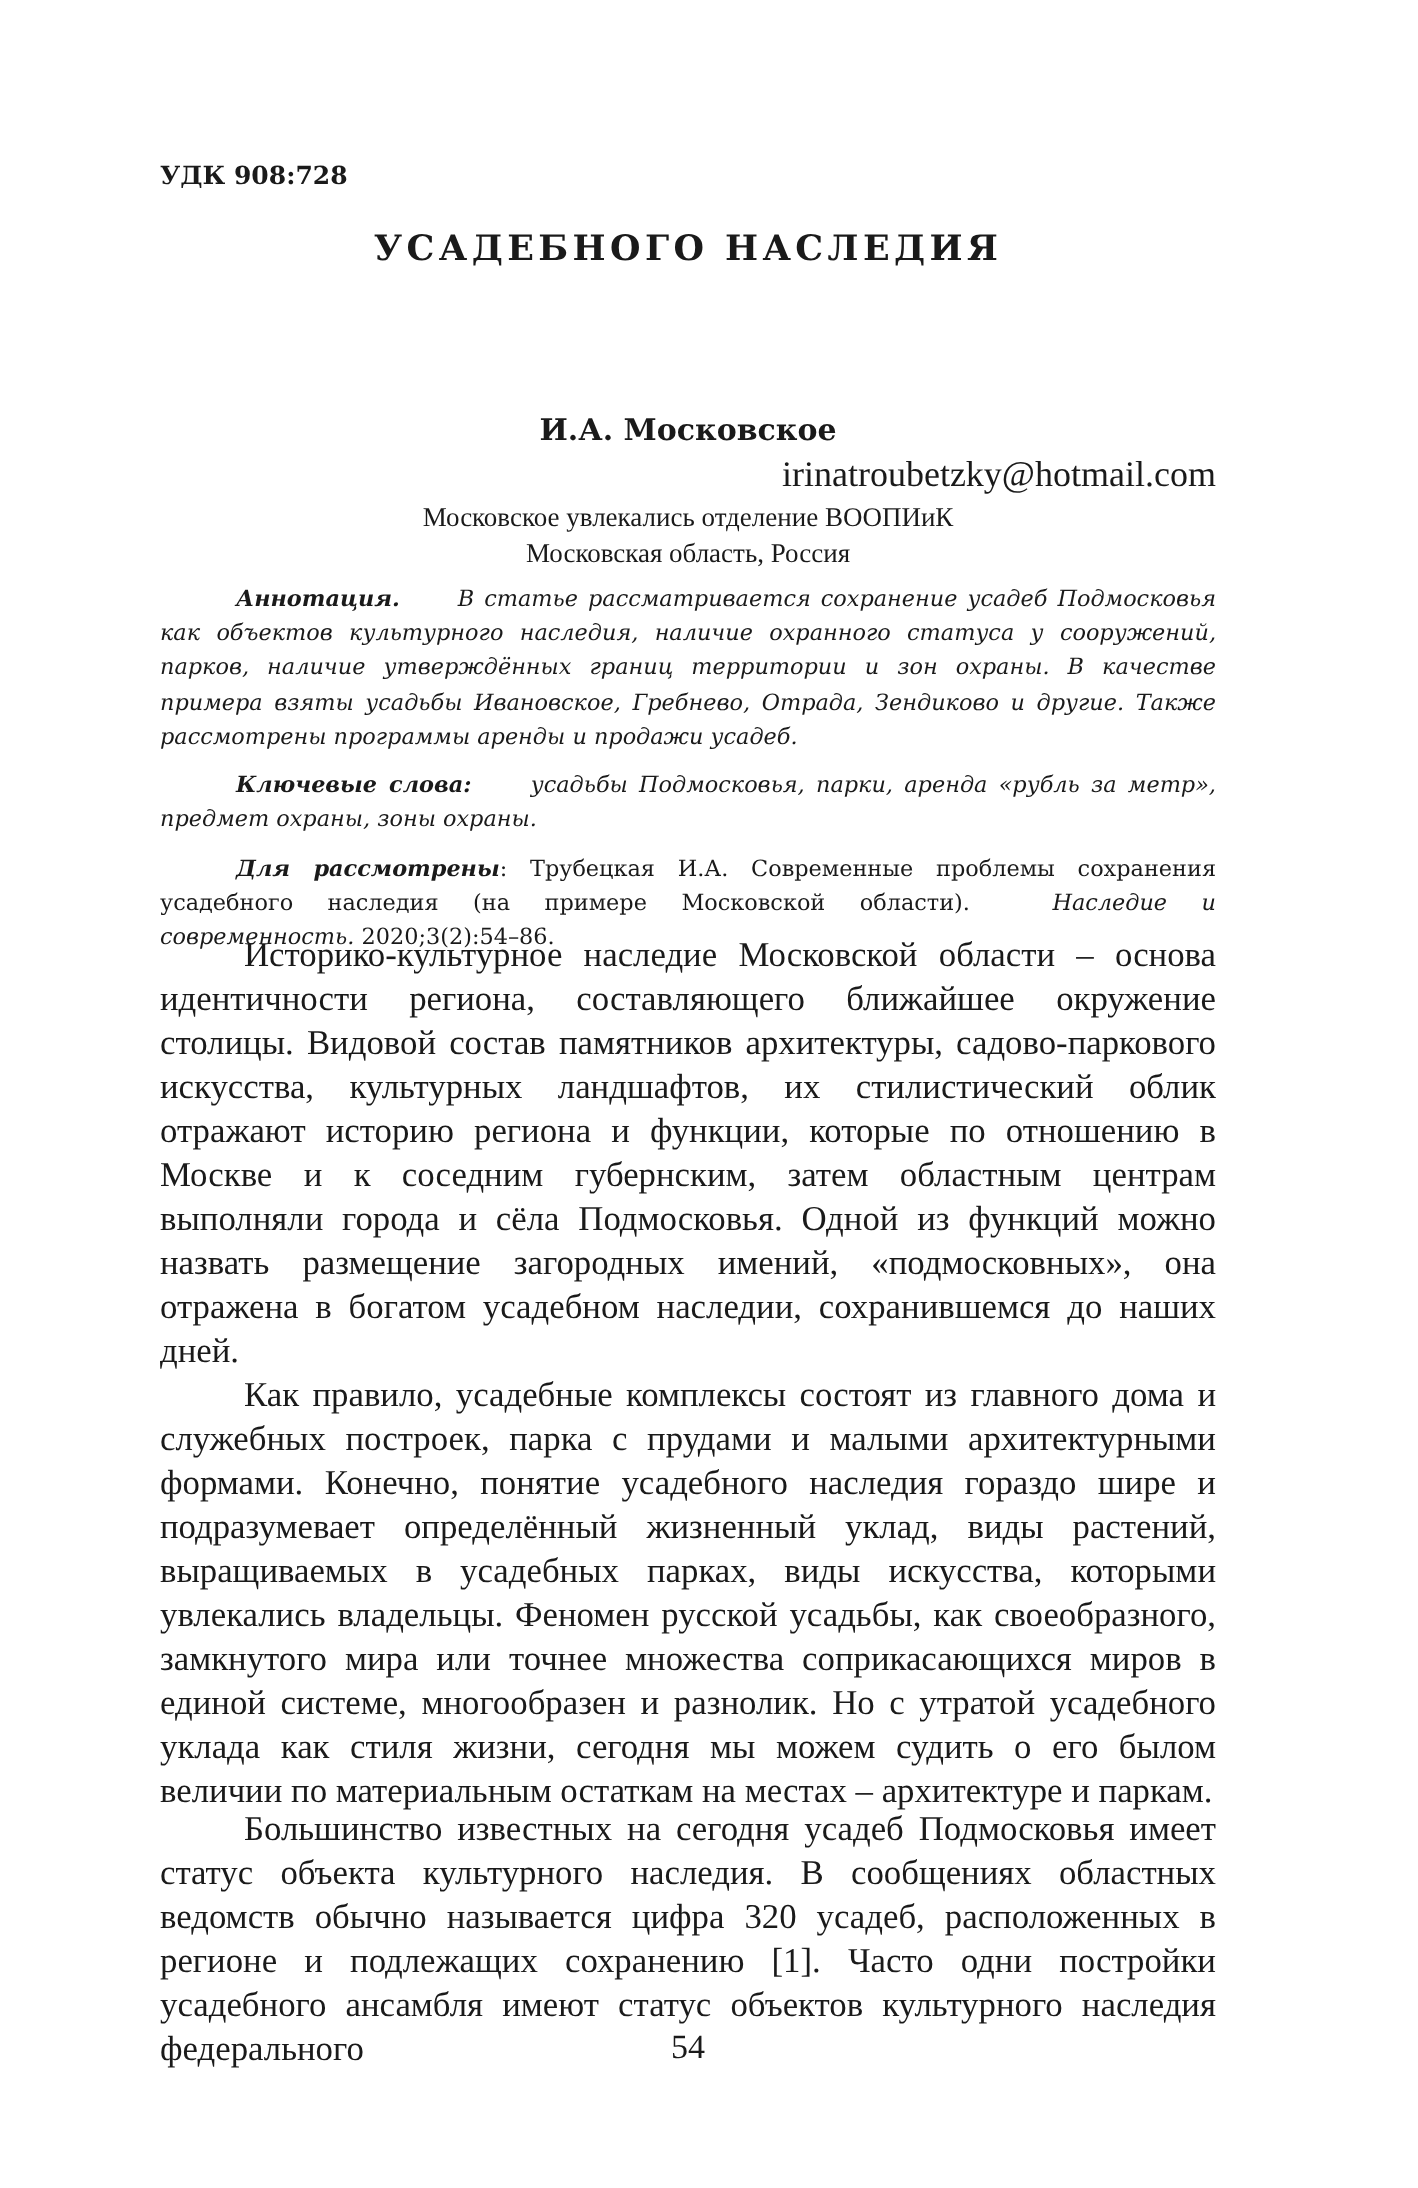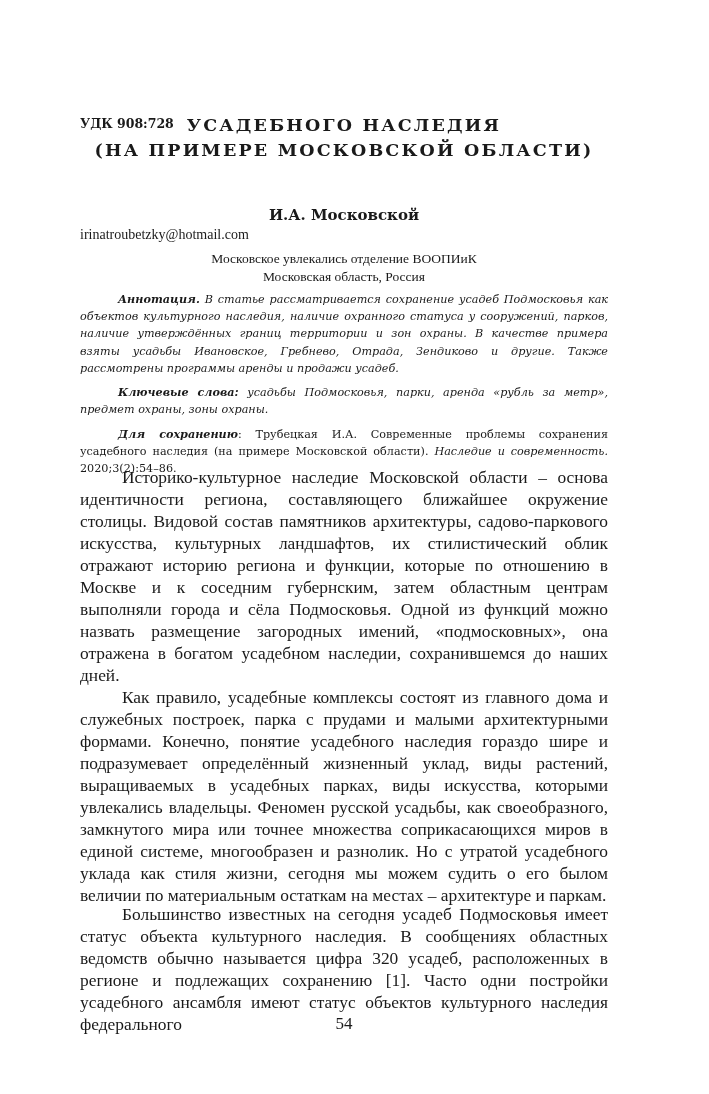--- a/index.html
+++ b/index.html
@@ -1,67 +1,66 @@
 <!DOCTYPE html>
 <html><head>
   <meta charset="utf-8">
   <style>
     html, body { margin: 0; padding: 0; background: #ffffff; }
     body { width: 709px; height: 1094px; position: relative; overflow: hidden;
            font-family: "DejaVu Serif", "Liberation Serif", serif; color: #1a1a1a; }
     .page { position: absolute; left: 80px; top: 0; width: 528px; }
-    .udk { position: absolute; top: 80px; left: 0; font-family: "DejaVu Serif", serif; font-weight: bold; font-size: 12.5px; letter-spacing: 0; margin-top: 36px; }
+    .udk { position: absolute; top: 80px; left: 0; font-family: "DejaVu Serif", serif; font-weight: bold; font-size: 12.5px; letter-spacing: 0; }
     .title { position: absolute; top: 113px; left: -10px; width: 548px; text-align: center;
              font-family: "DejaVu Serif", serif; font-weight: bold; font-size: 17.5px; line-height: 25px;
              letter-spacing: 2.2px; }
     .title div { white-space: nowrap; }
     .author { position: absolute; top: 206px; left: 0; width: 528px; text-align: center;
               font-family: "DejaVu Serif", serif; font-weight: bold; font-size: 15px; }
-    .email { position: absolute; top: 227px; left: 0; width: 528px; text-align: left;
-             font-family: "Liberation Serif", serif; font-size: 14px; }
+    .email { position: absolute; top: 227px; left: 0; width: 528px; text-align: right;
+             font-family: "Liberation Serif", serif; font-size: 18px; }
     .affil { position: absolute; top: 250px; left: 0; width: 528px; text-align: center;
              font-family: "Liberation Serif", serif; font-size: 13.5px; line-height: 18px; }
     .small { position: absolute; left: 0; width: 528px; text-align: justify;
              font-family: "DejaVu Serif", serif; font-size: 11.2px; line-height: 17.2px; }
     .small .lead { font-weight: bold; font-style: italic; }
-    .small .it { font-style: italic; }
+    .small .it { font-style: italic; margin-left: 24px; }
     .abstract { top: 291px; }
     .keywords { top: 384px; }
     .citation { top: 426px; }
     .indent { text-indent: 38px; }
     .body-p { position: absolute; left: 0; width: 528px; text-align: justify;
               font-family: "Liberation Serif", serif; font-size: 17.4px; line-height: 22px; text-indent: 42px; }
     .p1 { top: 466px; }
     .p2 { top: 686px; }
     .p3 { top: 903px; }
     .pagenum { position: absolute; top: 1014px; left: 0; width: 528px; text-align: center;
                font-family: "Liberation Serif", serif; font-size: 17px; }
   </style>
 </head>
 <body>
 
 <div class="page">
   <div class="udk">УДК 908:728</div>
 
   <div class="title">
     <div>УСАДЕБНОГО НАСЛЕДИЯ</div>
-    <div>(НА ПРИМЕРЕ МОСКОВСКОЙ ОБЛАСТИ)</div>
   </div>
 
-  <div class="author">И.А. Московской</div>
+  <div class="author">И.А. Московское</div>
   <div class="email">irinatroubetzky@hotmail.com</div>
   <div class="affil">
     <div>Московское увлекались отделение ВООПИиК</div>
     <div>Московская область, Россия</div>
   </div>
 
   <div class="small abstract indent"><span class="lead">Аннотация.</span> <span class="it">В статье рассматривается сохранение усадеб Подмосковья как объектов культурного наследия, наличие охранного статуса у сооружений, парков, наличие утверждённых границ территории и зон охраны. В качестве примера взяты усадьбы Ивановское, Гребнево, Отрада, Зендиково и другие. Также рассмотрены программы аренды и продажи усадеб.</span></div>
 
   <div class="small keywords indent"><span class="lead">Ключевые слова:</span> <span class="it">усадьбы Подмосковья, парки, аренда «рубль за метр», предмет охраны, зоны охраны.</span></div>
 
-  <div class="small citation indent"><span class="lead">Для сохранению</span><span>: Трубецкая И.А. Современные проблемы сохранения усадебного наследия (на примере Московской области). </span><span class="it">Наследие и современность.</span><span> 2020;3(2):54–86.</span></div>
+  <div class="small citation indent"><span class="lead">Для рассмотрены</span><span>: Трубецкая И.А. Современные проблемы сохранения усадебного наследия (на примере Московской области). </span><span class="it">Наследие и современность.</span><span> 2020;3(2):54–86.</span></div>
 
   <p class="body-p p1" style="margin:0">Историко-культурное наследие Московской области – основа идентичности региона, составляющего ближайшее окружение столицы. Видовой состав памятников архитектуры, садово-паркового искусства, культурных ландшафтов, их стилистический облик отражают историю региона и функции, которые по отношению в Москве и к соседним губернским, затем областным центрам выполняли города и сёла Подмосковья. Одной из функций можно назвать размещение загородных имений, «подмосковных», она отражена в богатом усадебном наследии, сохранившемся до наших дней.</p>
   <p class="body-p p2" style="margin:0">Как правило, усадебные комплексы состоят из главного дома и служебных построек, парка с прудами и малыми архитектурными формами. Конечно, понятие усадебного наследия гораздо шире и подразумевает определённый жизненный уклад, виды растений, выращиваемых в усадебных парках, виды искусства, которыми увлекались владельцы. Феномен русской усадьбы, как своеобразного, замкнутого мира или точнее множества соприкасающихся миров в единой системе, многообразен и разнолик. Но с утратой усадебного уклада как стиля жизни, сегодня мы можем судить о его былом величии по материальным остаткам на местах – архитектуре и паркам.</p>
   <p class="body-p p3" style="margin:0">Большинство известных на сегодня усадеб Подмосковья имеет статус объекта культурного наследия. В сообщениях областных ведомств обычно называется цифра 320 усадеб, расположенных в регионе и подлежащих сохранению [1]. Часто одни постройки усадебного ансамбля имеют статус объектов культурного наследия федерального</p>
 
   <div class="pagenum">54</div>
 </div>
 
 </body></html>

